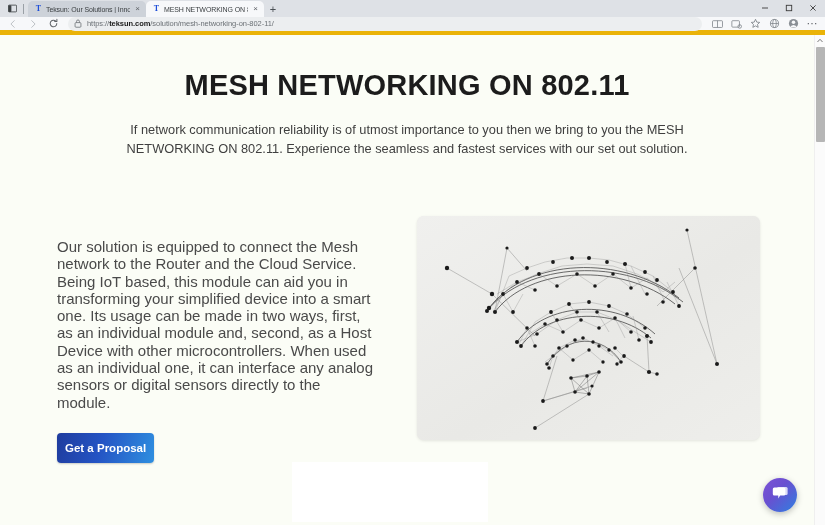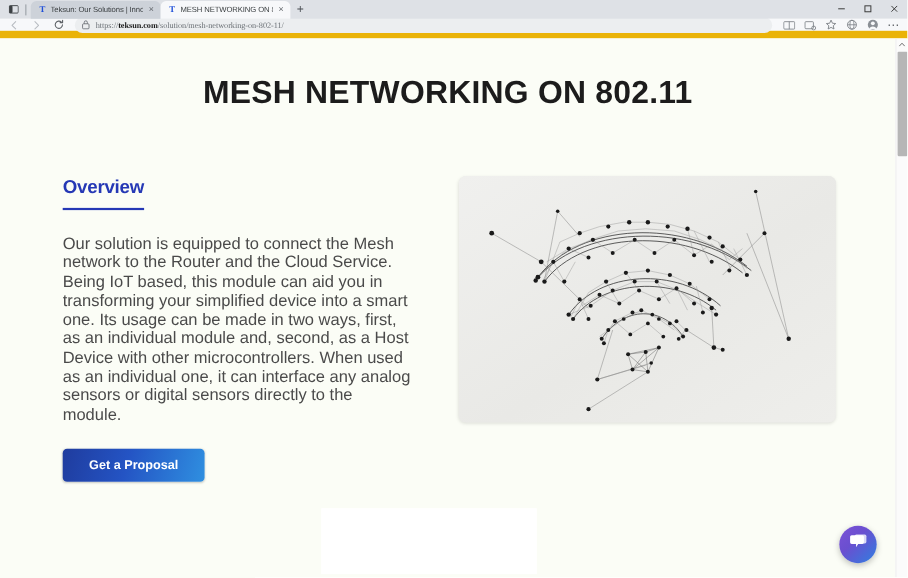--- a/index.html
+++ b/index.html
@@ -38,21 +38,21 @@
     font-size: 7px; color: #3c4043; letter-spacing: -0.1px;
   }
   .tab-close { width: 9px; height: 9px; flex:0 0 auto; display:flex; align-items:center; justify-content:center; color:#5f6368; font-size:8px; line-height:1; }
   .newtab-btn { width: 18px; height: 15px; display:flex; align-items:center; justify-content:center; color:#4a4f54; font-size:11px; margin-bottom:1px; }
   .winctl { position: absolute; right: 0; top: 0; display: flex; height: 15px; }
   .winctl div { width: 24px; height: 15px; display:flex; align-items:center; justify-content:center; color:#3b3b3b; font-size:8px; }
 
   
   .toolbar {
     height: 18px; background: #f7f8fa; display: flex; align-items: center;
-    padding: 0 4px; gap: 2px; border-bottom: 7px solid #eab308; flex: 0 0 auto; font-family: Liberation Serif, serif;
+    padding: 0 4px; gap: 2px; border-bottom: 5px solid #eab308; flex: 0 0 auto;
   }
   .tb-icon { width: 18px; height: 16px; display:flex; align-items:center; justify-content:center; color:#7a7f85; }
   .tb-icon.dim { color: #b7bbc0; }
   .omnibox {
     flex: 1 1 auto; height: 14px; background: #eceef0; border-radius: 7px;
     display: flex; align-items: center; padding: 0 6px; gap: 5px; margin: 0 4px;
   }
   .omnibox .url { font-size: 7.5px; color: #6b7075; white-space: nowrap; letter-spacing: -0.05px; }
   .omnibox .url b { color: #1a1a1a; font-weight: 700; }
   .tb-right { display:flex; align-items:center; gap:1px; }
@@ -75,21 +75,21 @@
   .content { display: flex; gap: 40px; padding: 58px 57px 0 57px; align-items: flex-start; }
   .col-left { width: 320px; flex: 0 0 auto; }
   .ov-title {
     font-size: 17px; font-weight: 700; color: #2538b5; letter-spacing: -0.2px;
     display: inline-block; padding-bottom: 9px; border-bottom: 2.5px solid #2538b5;
   }
   .ov-body {
     margin-top: 22px; font-size: 15px; line-height: 17.3px; color: #4a4a4a;
   }
   .cta {
-    margin-top: 22px; display: inline-block; padding: 9px 24px; border-radius: 4px;
+    margin-top: 22px; display: inline-block; padding: 9px 8px; border-radius: 4px;
     background: linear-gradient(105deg,#1f3c9e 0%, #2454c4 45%, #2f8fe0 100%);
     color: #fff; font-size: 11.5px; font-weight: 600; border: none; cursor: pointer;
     box-shadow: 0 1px 2px rgba(0,0,0,.2);
   }
   .col-right { flex: 1 1 auto; }
   .mesh-card {
     width: 343px; height: 224px; background: #ebebe9; border-radius: 7px;
     box-shadow: 0 1px 3px rgba(0,0,0,.10); overflow: hidden; position: relative;
   }
   .mesh-card svg { display:block; width:100%; height:100%; }
@@ -228,27 +228,25 @@
       </div>
       <div class="tb-icon" style="font-size:11px;color:#5f6368;">⋯</div>
     </div>
   </div>
 
   <div class="viewport">
     <div class="page">
 
       <div class="hero">
         <h1>MESH NETWORKING ON 802.11</h1>
+        <p>If network communication reliability is of utmost importance to you then we bring to you the MESH NETWORKING ON 802.11. Experience the seamless and fastest services with our set out solution.</p>
       </div>
 
       <div class="content">
         <div class="col-left">
-          <div>
-            <span class="ov-title">Overview</span>
-          </div>
           <p class="ov-body">Our solution is equipped to connect the Mesh network to the Router and the Cloud Service. Being IoT based, this module can aid you in transforming your simplified device into a smart one. Its usage can be made in two ways, first, as an individual module and, second, as a Host Device with other microcontrollers. When used as an individual one, it can interface any analog sensors or digital sensors directly to the module.</p>
           <button class="cta">Get a Proposal</button>
         </div>
 
         <div class="col-right">
           <div class="mesh-card">
             <svg viewBox="0 0 343 224">
               <defs>
                 <linearGradient id="cardbg" x1="0" y1="0" x2="1" y2="1">
                   <stop offset="0%" stop-color="#f0f0ee"></stop>

